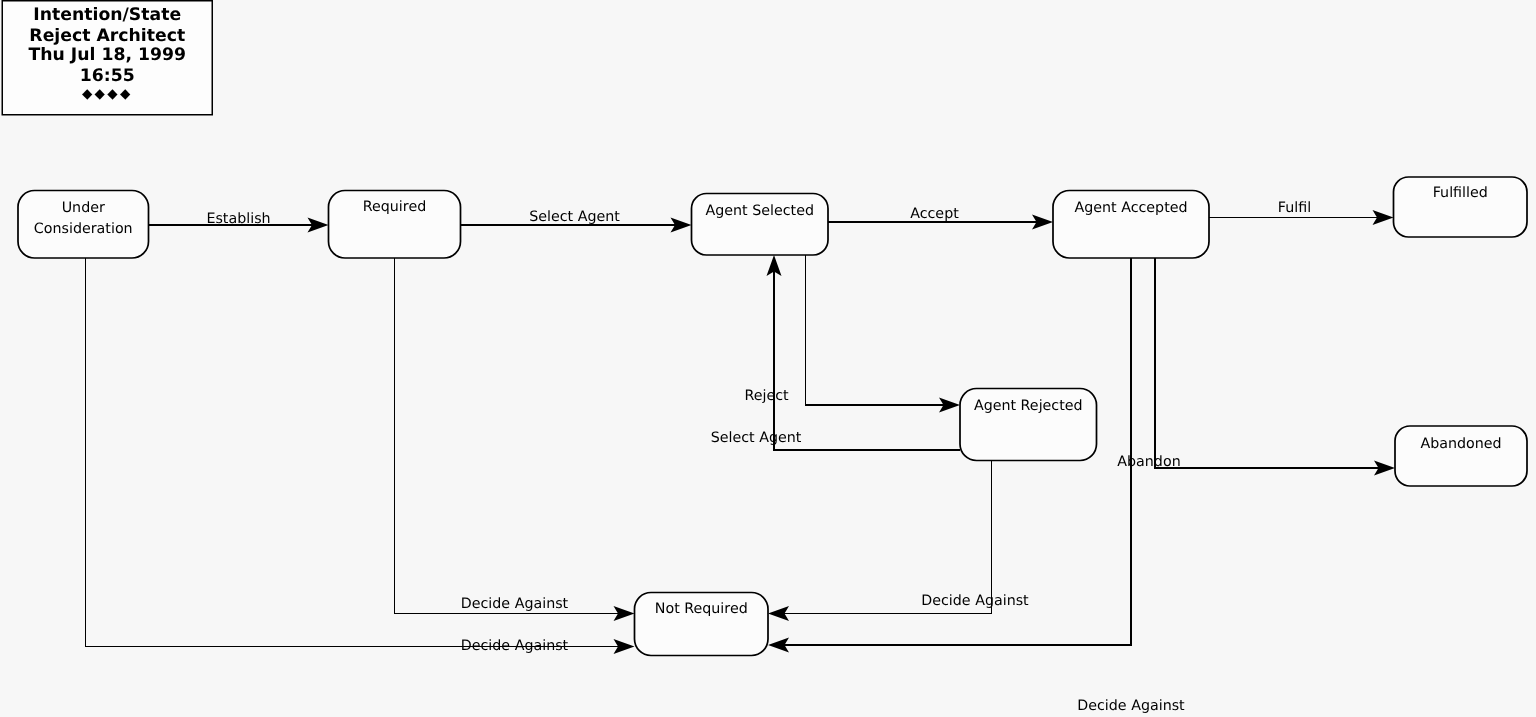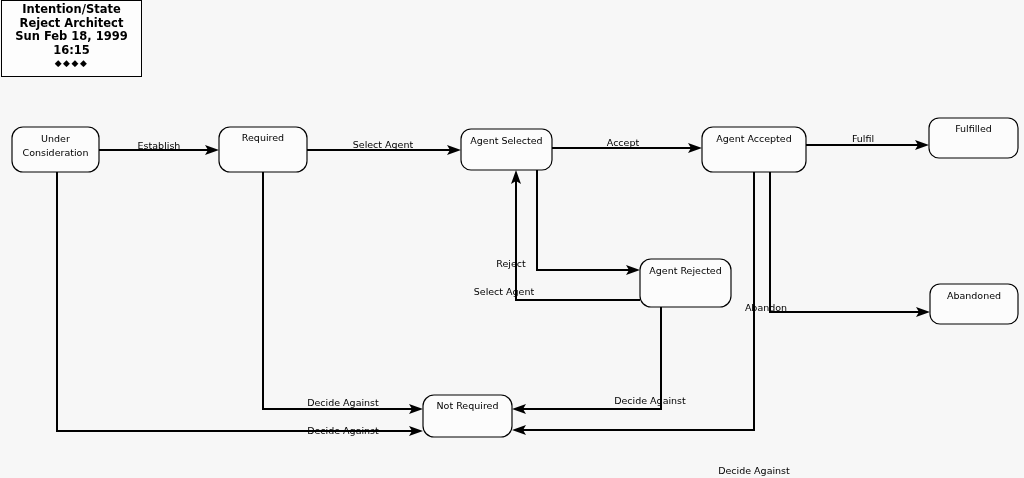--- a/index.html
+++ b/index.html
@@ -84,22 +84,22 @@
   }
 </style>
 </head>
 <body>
 
 <div id="canvas">
 
   <div id="title-block">
     <div class="tline">Intention/State</div>
     <div class="tline">Reject Architect</div>
-    <div class="tline">Sun Feb 18, 1999</div>
-    <div class="tline">16:15</div>
+    <div class="tline">Thu Jul 18, 1999</div>
+    <div class="tline">16:55</div>
     <div class="dots">◆◆◆◆</div>
   </div>
 
   <svg id="diagram-svg" viewBox="0 0 1024 478" xmlns="http://www.w3.org/2000/svg">
 
     <g>
       <path class="edge-line" d="M 99,150 L 212,150"></path>
       <polygon class="arrow-head" points="219,150 205,145 208,150 205,155"></polygon>
     </g>
 

